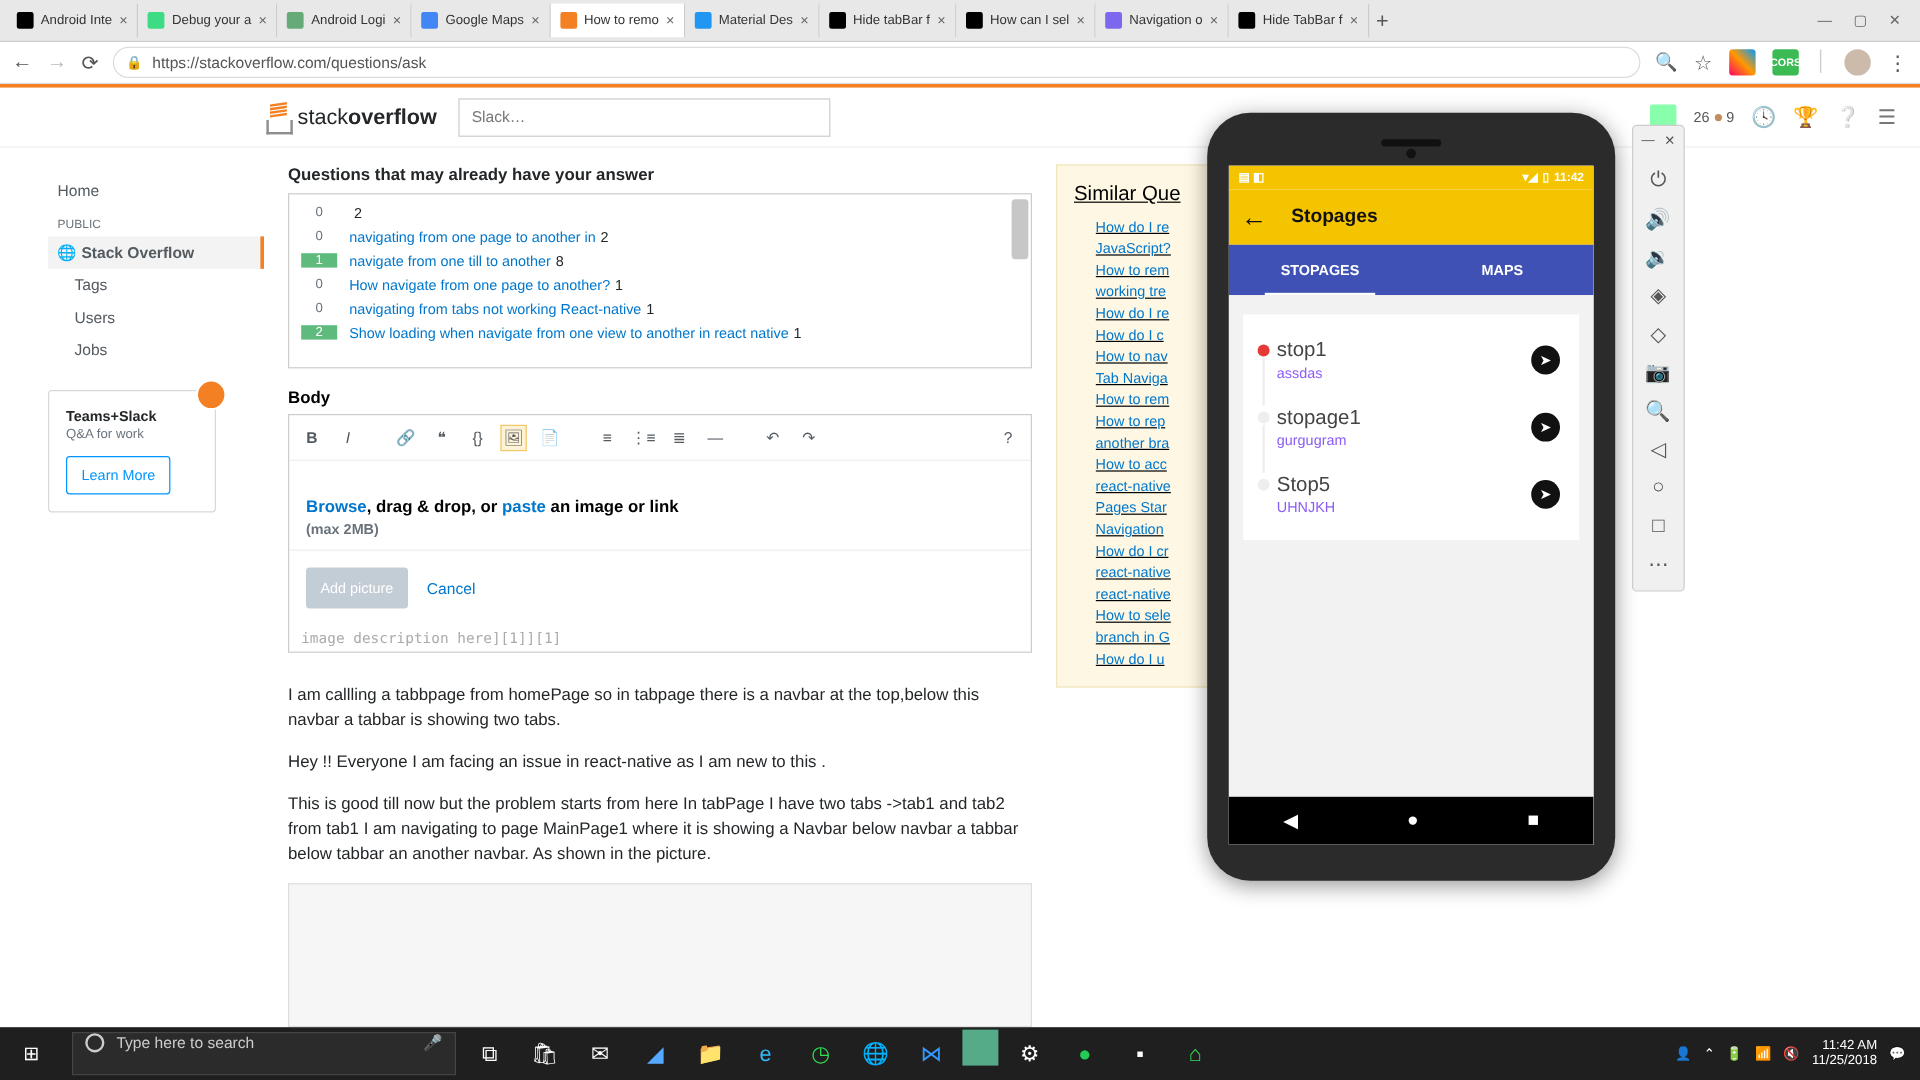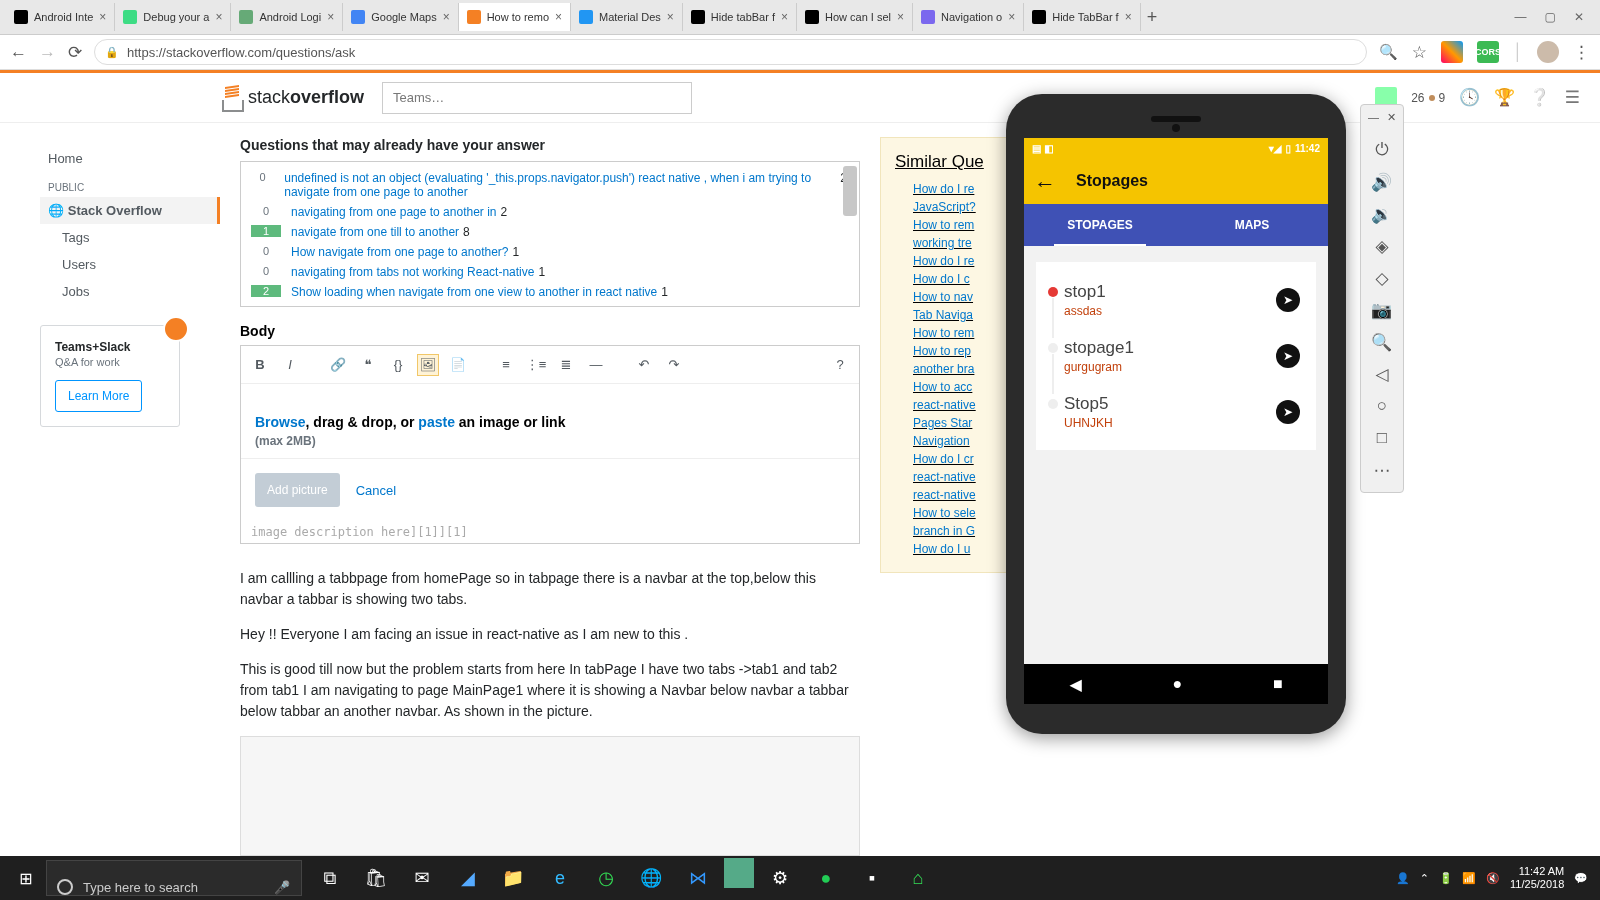--- a/index.html
+++ b/index.html
@@ -97,35 +97,35 @@
 .appbar .back { font-size:22px; margin-right:20px; cursor:pointer;}
 .tabs-row { height:42px; background:#3f51b5; display:flex; color:#fff; font-size:12px; font-weight:600;}
 .tab { flex:1; display:flex; align-items:center; justify-content:center; cursor:pointer; position:relative;}
 .tab.active::after{content:'';position:absolute;bottom:0;left:20%;width:60%;height:2px;background:#fff;}
 .list-area { padding:16px 12px; background:#f2f2f2; height:458px;}
 .card { background:#fff; padding:10px 12px;}
 .stop-item { padding:10px 0; position:relative;}
 .stop-title { font-size:17px; color:#444; display:flex; align-items:center; gap:6px;}
 .dot-red { width:10px;height:10px;border-radius:50%;background:#e53935;}
 .dot-grey { width:10px;height:10px;border-radius:50%;background:#eee;}
-.stop-sub { font-size:12px; color:#c2410c; margin-left:16px; margin-top:2px;}
+.stop-sub { font-size:12px; color:#8b5cf6; margin-left:16px; margin-top:2px;}
 .nav-circle { position:absolute; right:4px; top:16px; width:24px;height:24px;border-radius:50%;background:#111;color:#fff;display:flex;align-items:center;justify-content:center;font-size:12px;}
 .vline { position:absolute; left:4px; top:26px; width:2px; height:40px; background:#eee;}
 .android-nav { position:absolute; bottom:0; left:0; right:0; height:40px; background:#000; display:flex; justify-content:space-around; align-items:center; color:#fff;}
 .android-nav span{font-size:16px;}
 
 
 .emu-tools { position:absolute; top:104px; left:1360px; width:44px; background:#f0f0f0; border:1px solid #ccc; border-radius:4px; display:flex; flex-direction:column; align-items:center; padding:6px 0; gap:6px;}
 .emu-tools .top-row{display:flex;gap:8px;font-size:11px;color:#555;padding-bottom:4px;}
 .et-icon{width:32px;height:32px;display:flex;align-items:center;justify-content:center;color:#555;font-size:17px;cursor:pointer;}
 
 
 .taskbar { position:absolute; bottom:0; left:0; right:0; height:44px; background:#1f1f1f; display:flex; align-items:center; padding:0 6px; color:#fff;}
 .start { width:40px; height:40px; display:flex; align-items:center; justify-content:center; font-size:16px;}
-.search-box { background:#2b2b2b; height:36px; width:256px; display:flex; align-items:flex-end; padding:0 10px; font-size:13px; color:#ccc; margin-left:0; border:1px solid #444;}
+.search-box { background:#2b2b2b; height:36px; width:320px; display:flex; align-items:flex-start; padding:0 10px; font-size:13px; color:#ccc; margin-left:14px; border:1px solid #444;}
 .search-box .o{width:16px;height:16px;border:2px solid #ccc;border-radius:50%;margin-right:10px;}
 .tb-apps { display:flex; gap:6px; margin-left:8px;}
 .tb-app { width:40px;height:40px;display:flex;align-items:center;justify-content:center;font-size:18px;}
 .tray { margin-left:auto; display:flex; align-items:center; gap:10px; font-size:11px; padding-right:6px;}
 .clock { text-align:right; line-height:1.2;}
 </style>
 </head>
 <body>
 
 <div class="browser-tabs">
@@ -210,21 +210,21 @@
 
 <div class="orange-strip"></div>
 
 <div class="so-header">
   <div class="so-logo">
     <div class="so-stack"></div>
     <span>stack</span>
       <span class="bold">overflow</span>
   </div>
   <div class="so-search">
-    <span>Teams…</span>
+    <span>Slack…</span>
   </div>
   <div class="so-right">
     <span class="avatar"></span>
     <span class="rep">
       <span>26</span>
       <span class="bronze-dot"></span>
       <span>9</span>
     </span>
     <span style="font-size:17px;color:#777">🕓</span>
     <span style="font-size:17px;color:#777">🏆</span>
@@ -249,21 +249,20 @@
       <div class="learn-btn">Learn More</div>
     </div>
   </div>
 
   <div class="center">
     <div class="qh">Questions that may already have your answer</div>
     <div class="sug-list">
       <div id="suggestions-container">
           <div class="sug-row">
             <span class="sug-count">0</span>
-            <span class="sug-link">undefined is not an object (evaluating '_this.props.navigator.push') react native , when i am trying to navigate from one page to another</span>
             <span class="sug-extra">2</span>
           </div>
           <div class="sug-row">
             <span class="sug-count">0</span>
             <span class="sug-link">navigating from one page to another in</span>
             <span class="sug-extra">2</span>
           </div>
           <div class="sug-row">
             <span class="badge1">1</span>
             <span class="sug-link">navigate from one till to another</span>

